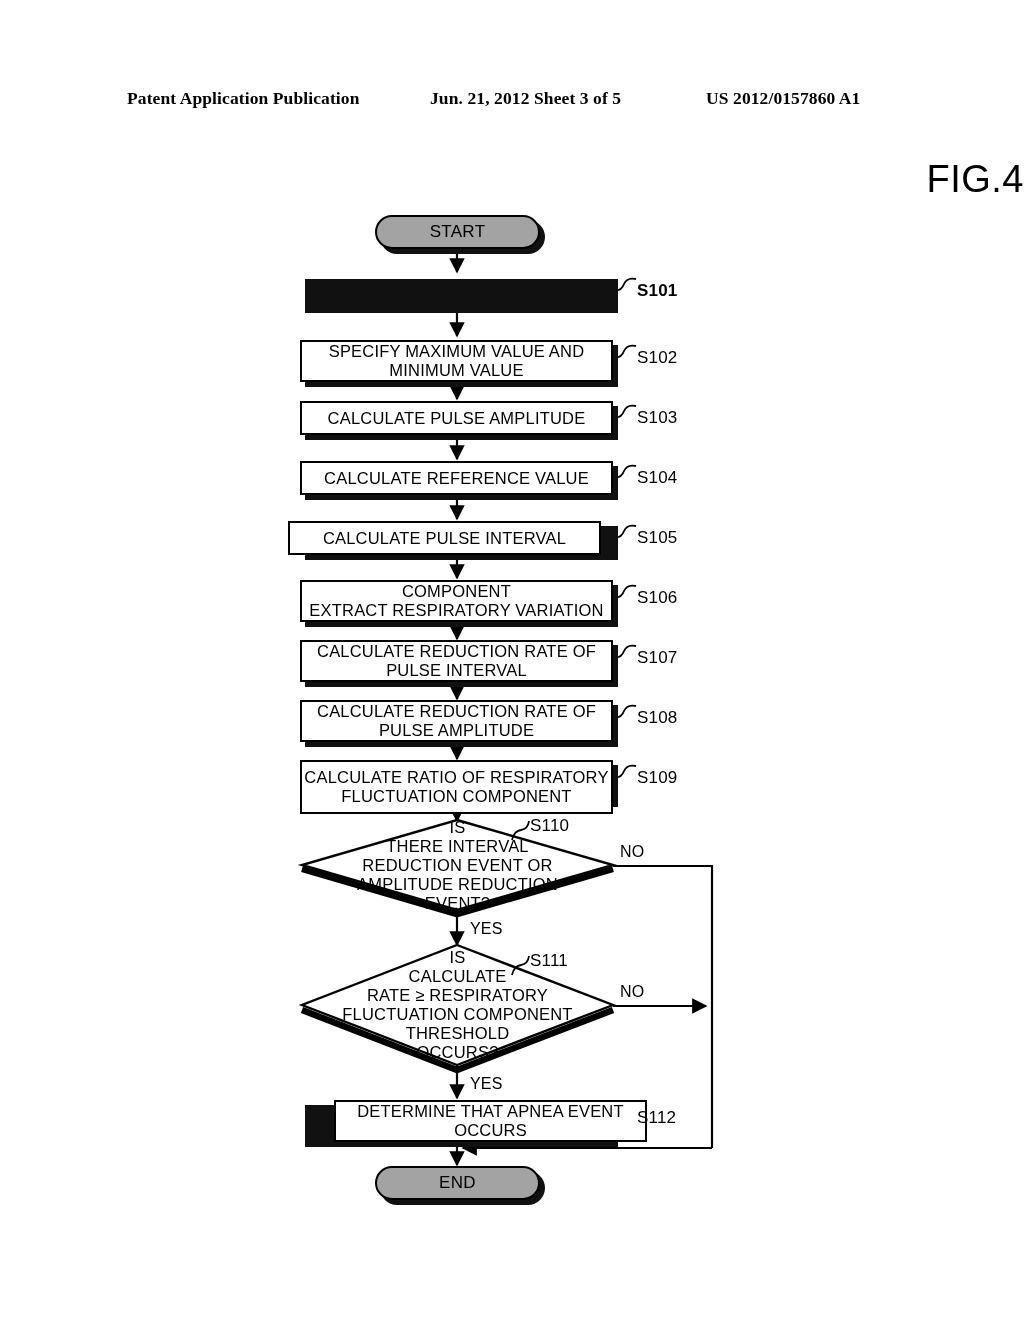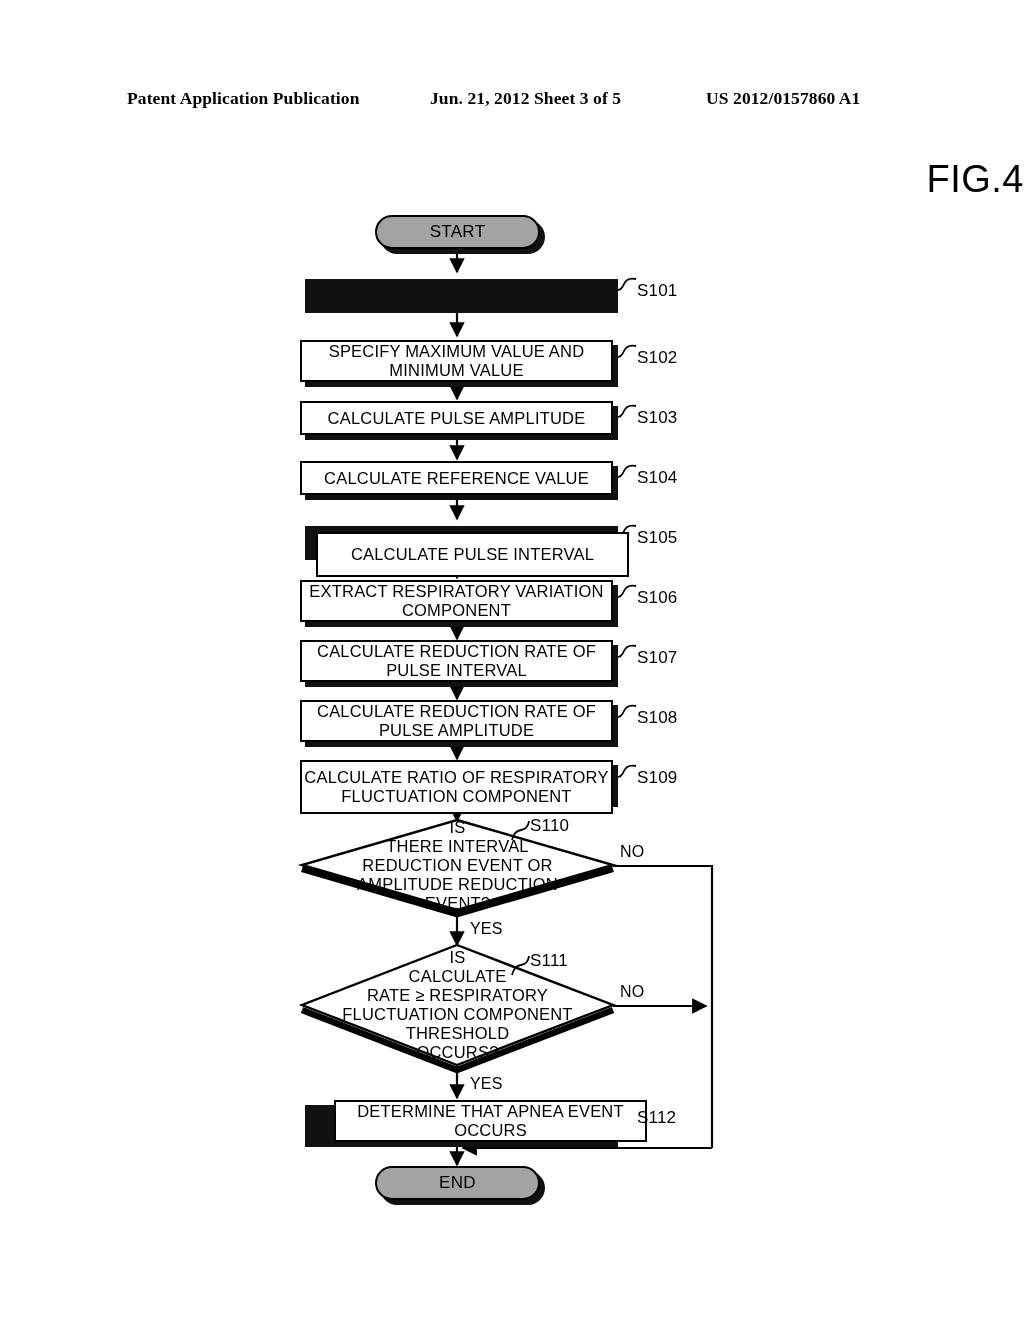--- a/index.html
+++ b/index.html
@@ -171,21 +171,21 @@
   <div class="node term" style="left:375px;top:215px;width:165px;height:34px;">
     <span>START</span>
   </div>
 
   <div class="node term-shadow" style="left:380px;top:1171px;width:165px;height:34px;"></div>
   <div class="node term" style="left:375px;top:1166px;width:165px;height:34px;">
     <span>END</span>
   </div>
 
   <div class="node proc-shadow" style="left:305px;top:279px;width:313px;height:34px;"></div>
-  <div class="steplabel" style="left:637px;top:281px;">S101</div>
+  <div class="steplabel" style="left:637px;top:281px;font-weight:bold;">S101</div>
 
   <div class="node proc-shadow" style="left:305px;top:345px;width:313px;height:42px;"></div>
   <div class="node proc" style="left:300px;top:340px;width:313px;height:42px;">
     <div>
       <div>SPECIFY MAXIMUM VALUE AND</div>
       <div>MINIMUM VALUE</div>
     </div>
   </div>
   <div class="steplabel" style="left:637px;top:348px;">S102</div>
 
@@ -199,32 +199,32 @@
 
   <div class="node proc-shadow" style="left:305px;top:466px;width:313px;height:34px;"></div>
   <div class="node proc" style="left:300px;top:461px;width:313px;height:34px;">
     <div>
       <div>CALCULATE REFERENCE VALUE</div>
     </div>
   </div>
   <div class="steplabel" style="left:637px;top:468px;">S104</div>
 
   <div class="node proc-shadow" style="left:305px;top:526px;width:313px;height:34px;"></div>
-  <div class="node proc" style="left:316px;top:521px;width:313px;height:45px;margin-top:11px;">
+  <div class="node proc" style="left:288px;top:521px;width:313px;height:34px;">
     <div>
       <div>CALCULATE PULSE INTERVAL</div>
     </div>
   </div>
   <div class="steplabel" style="left:637px;top:528px;">S105</div>
 
   <div class="node proc-shadow" style="left:305px;top:585px;width:313px;height:42px;"></div>
   <div class="node proc" style="left:300px;top:580px;width:313px;height:42px;">
     <div>
+      <div>COMPONENT</div>
       <div>EXTRACT RESPIRATORY VARIATION</div>
-      <div>COMPONENT</div>
     </div>
   </div>
   <div class="steplabel" style="left:637px;top:588px;">S106</div>
 
   <div class="node proc-shadow" style="left:305px;top:645px;width:313px;height:42px;"></div>
   <div class="node proc" style="left:300px;top:640px;width:313px;height:42px;">
     <div>
       <div>CALCULATE REDUCTION RATE OF</div>
       <div>PULSE INTERVAL</div>
     </div>

